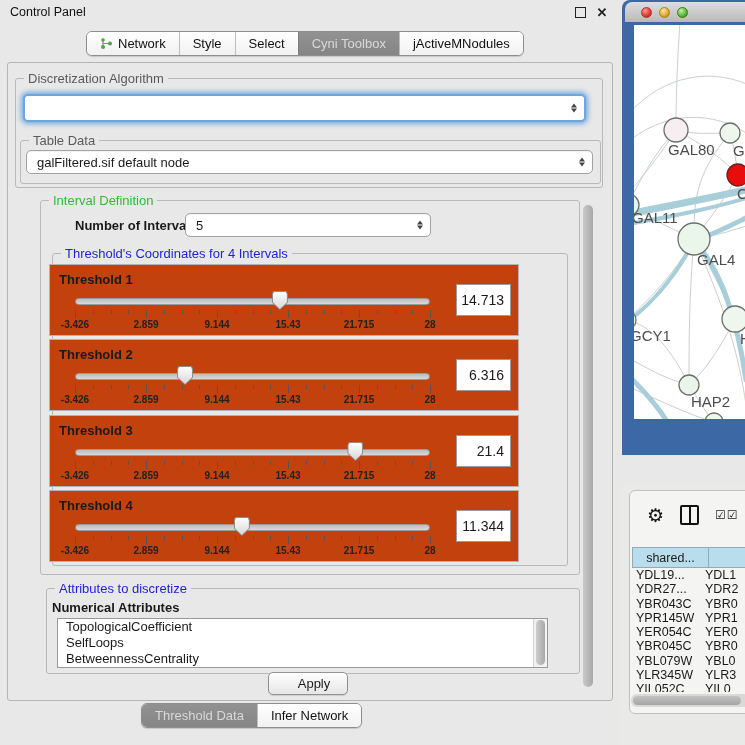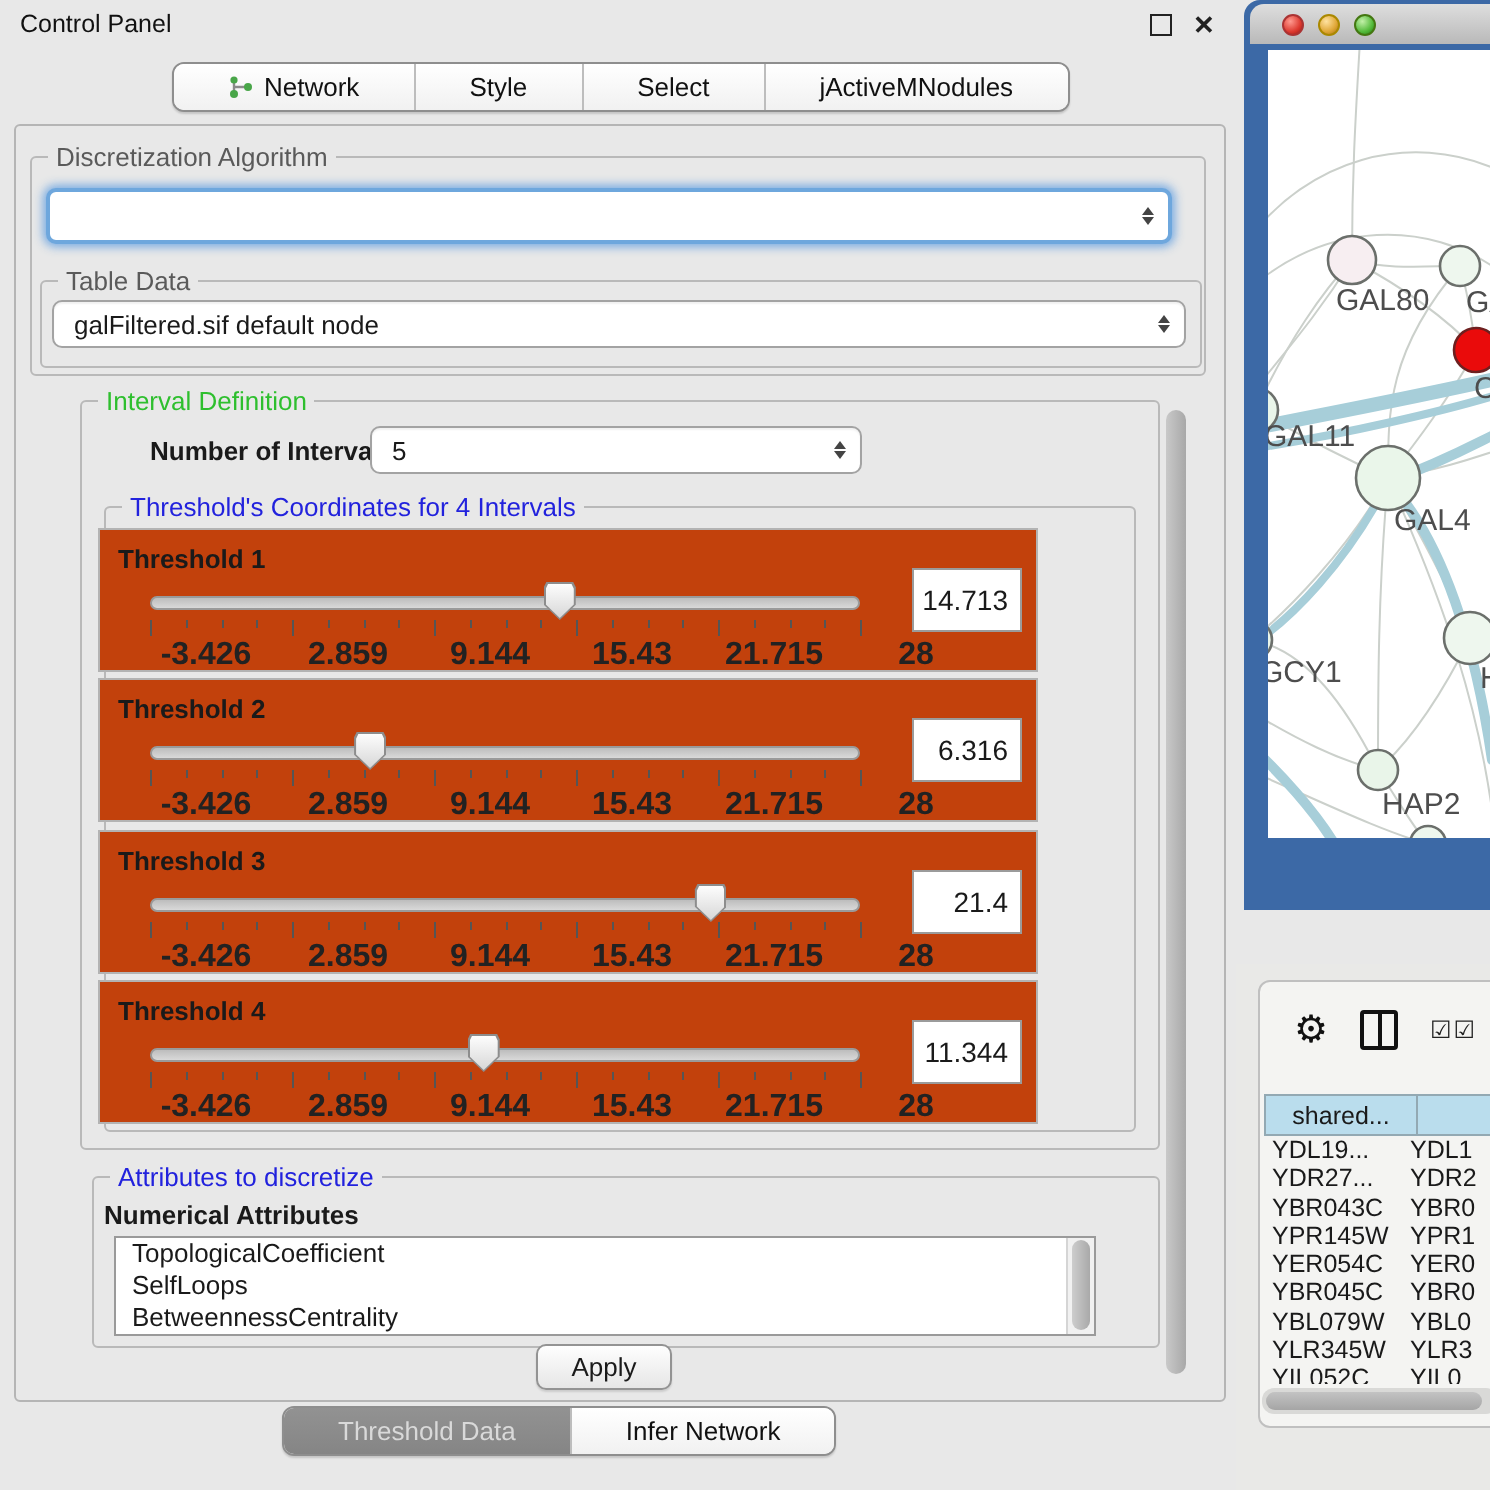--- a/index.html
+++ b/index.html
@@ -9,21 +9,21 @@
 
   
   .cp-title{left:10px;top:5px;font-size:12.5px;color:#111;}
   .win-btn{top:6px;width:14px;height:14px;text-align:center;font-size:12px;line-height:14px;color:#222;cursor:default;}
   .float-btn{left:573px;}
   .float-btn .sq{display:inline-block;width:9px;height:9px;border:1.6px solid #222;margin-top:1px;}
   .close-btn{left:595px;font-weight:bold;font-size:13px;}
 
   .tabstrip{display:inline-flex;border:1px solid #8e8e8e;border-radius:6px;overflow:hidden;
             background:#fff;box-shadow:0 1px 1px rgba(0,0,0,.15);}
-  .tabstrip .tab{display:flex;align-items:center;gap:5px;padding:4px 27px;font-size:13px;
+  .tabstrip .tab{display:flex;align-items:center;gap:5px;padding:4px 13px;font-size:13px;
                  background:linear-gradient(#ffffff,#f1f1f1);color:#111;border-left:1px solid #bdbdbd;white-space:nowrap;}
   .tabstrip .tab:first-child{border-left:none;}
   .tabstrip .tab.sel{background:linear-gradient(#929292,#858585);color:#d9d9d9;border-left-color:#7d7d7d;}
   #top-tabs{left:86px;top:31px;}
   #bottom-tabs{left:141px;top:703px;}
 
   .outer-panel{left:7px;top:62px;width:604px;height:637px;border:1px solid #b5b5b5;border-radius:3px;background:#e8e8e8;}
 
   .groupbox{position:absolute;border:1px solid #b9b9b9;border-radius:3px;}
   .grouplabel{position:absolute;top:-8px;left:8px;background:#e8e8e8;padding:0 4px;font-size:13px;}
@@ -54,33 +54,33 @@
   .th-track{position:absolute;left:25px;top:33px;width:355px;height:7px;border-radius:4px;
             background:linear-gradient(#bdbdbd,#d9d9d9);border:1px solid #9a9a9a;box-sizing:border-box;}
   .th-thumb{position:absolute;top:26px;width:16px;height:19px;}
   .th-thumb::before{content:"";position:absolute;inset:0;background:#8d8d8d;
       clip-path:polygon(8% 0,92% 0,100% 14%,100% 60%,50% 100%,0 60%,0 14%);}
   .th-thumb::after{content:"";position:absolute;inset:1px;background:linear-gradient(#fdfdfd,#d7d7d7);
       clip-path:polygon(8% 0,92% 0,100% 14%,100% 60%,50% 100%,0 60%,0 14%);}
   .tick{position:absolute;width:1px;background:#555;}
   .tick.minor{top:45px;height:4px;}
   .tick.major{top:45px;height:8px;}
-  .tick-lab{position:absolute;top:54px;transform:translateX(-50%);font-size:16px;font-weight:bold;color:#222;white-space:nowrap;margin-left:28px;}
+  .tick-lab{position:absolute;top:54px;transform:translateX(-50%);font-size:10px;font-weight:bold;color:#222;white-space:nowrap;}
   .th-value{position:absolute;left:406px;top:19px;width:55px;height:32px;background:#fff;border:1px solid #9b9b9b;
             font-size:14px;display:flex;align-items:center;justify-content:flex-end;padding-right:6px;box-sizing:border-box;}
 
   
   .attr-list{left:57px;top:618px;width:489px;height:48px;background:#fff;border:1px solid #9a9a9a;overflow:hidden;}
   .attr-item{font-size:13px;padding:0 0 0 8px;line-height:16px;white-space:nowrap;}
   .attr-scroll{position:absolute;right:0;top:0;width:13px;height:100%;background:#f1f1f1;border-left:1px solid #d5d5d5;}
   .attr-scroll .thumb{position:absolute;left:1.5px;top:1px;width:9px;height:45px;border-radius:5px;background:linear-gradient(90deg,#cdcdcd,#a9a9a9);}
 
   .apply-btn{left:268px;top:672px;width:66px;height:21px;border:1px solid #939393;border-radius:5px;
              background:linear-gradient(#fefefe,#e6e6e6);font-size:13px;display:flex;align-items:center;justify-content:center;
-             box-shadow:0 1px 1px rgba(0,0,0,.12);}
+             box-shadow:0 1px 1px rgba(0,0,0,.12);padding-left:12px;}
 
   .main-scrollbar{left:583px;top:205px;width:10px;height:482px;border-radius:5px;
                   background:linear-gradient(90deg,#c9c9c9,#a8a8a8);}
 
   
   .net-window{left:622px;top:0;width:123px;height:455px;background:#3c69a6;border-top-left-radius:8px;}
   .net-titlebar{position:absolute;left:3px;top:2px;right:0;height:20px;border-top-left-radius:7px;
                 background:linear-gradient(#dedede,#b9b9b9);}
   .light{position:absolute;top:5px;width:11px;height:11px;border-radius:50%;box-sizing:border-box;}
   .light.red{left:16px;background:radial-gradient(circle at 35% 30%,#ff9a90,#dd3a30 60%,#9c1610);border:1px solid #a33;}
@@ -132,20 +132,23 @@
           <circle cx="3" cy="10" r="2" fill="#49a649"></circle>
           <circle cx="10" cy="6.5" r="2" fill="#49a649"></circle>
         </svg>
         <span>Network</span>
       </span>
       <span class="tab">
         <span>Style</span>
       </span>
       <span class="tab">
         <span>Select</span>
+      </span>
+      <span class="tab sel">
+        <span>Cyni Toolbox</span>
       </span>
       <span class="tab">
         <span>jActiveMNodules</span>
       </span>
     </div>
 
   <div class="abs outer-panel"></div>
 
   <div class="groupbox" style="left:15px;top:78px;width:586px;height:108px;">
     <span class="grouplabel g-gray">Discretization Algorithm</span>

